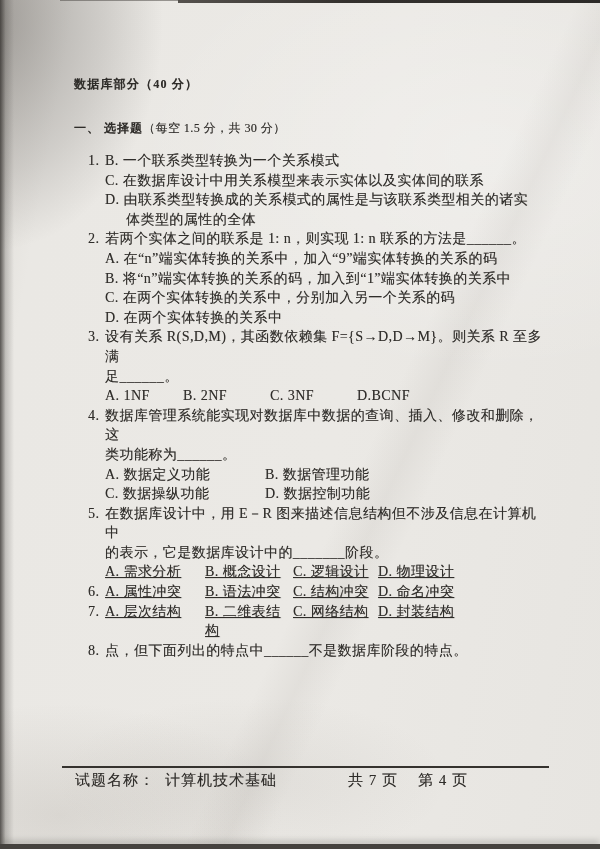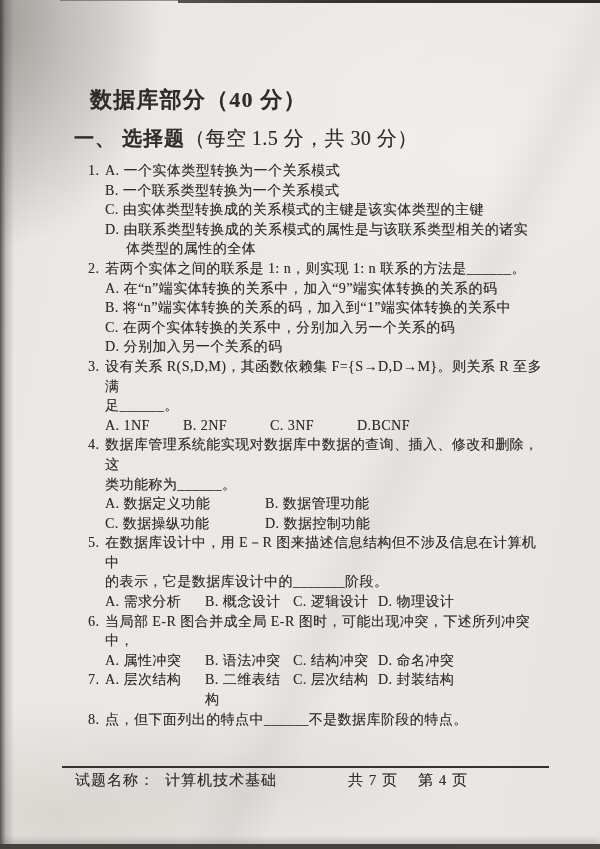--- a/index.html
+++ b/index.html
@@ -42,35 +42,35 @@
     background: #45423e;
     box-shadow: 0 -3px 6px rgba(90,85,80,0.35);
   }
   
   .content {
     position: absolute; left: 74px; top: 72px; width: 468px;
     font-size: 14px; letter-spacing: 0.45px; line-height: 19.6px;
     text-shadow: 0.3px 0.3px 0.6px rgba(62,58,54,0.45);
   }
   .doc-title {
-    font-size: 22px; font-weight: 700; letter-spacing: 1.2px;
-    line-height: 24px; margin: 16px;
-  }
-  .section-heading { margin-top: 16px; font-size: 20px; line-height: 20px; }
+    font-size: 12px; font-weight: 700; letter-spacing: 1.2px;
+    line-height: 24px; margin: 0;
+  }
+  .section-heading { margin-top: 22px; font-size: 12px; line-height: 20px; }
   .section-heading .main { font-weight: 700; letter-spacing: 1px; }
   .section-heading .note { font-weight: 400; }
   .question-list { margin-top: 13px; }
   .q { display: flex; padding-left: 14px; }
   .q-num { width: 17px; flex: 0 0 17px; }
   .q-body { flex: 1; min-width: 0; }
   .q-line { display: block; }
   .opts { }
   .layout-stack .opt { display: block; padding-left: 21px; text-indent: -21px; }
   .layout-grid2 { display: grid; grid-template-columns: 160px auto; justify-content: start; }
-  .layout-row   { display: grid; grid-template-columns: 100px 88px 85px auto; justify-content: start; }
+  .layout-row   { display: grid; grid-template-columns: 100px 88px 85px auto; justify-content: start; text-decoration: underline; }
   .layout-row-b { display: grid; grid-template-columns: 78px 87px 87px auto; justify-content: start; }
   
   .footer-divider {
     position: absolute; top: 766px; left: 62px; width: 487px; height: 0;
     border-top: 2px solid #35322e;
   }
   .footer-row {
     position: absolute; top: 771px; left: 0; width: 508px; height: 20px;
     font-size: 15px; letter-spacing: 1px;
     text-shadow: 0.3px 0.3px 0.6px rgba(62,58,54,0.45);
@@ -95,39 +95,38 @@
   <div class="content">
     <h1 class="doc-title">数据库部分（40 分）</h1>
     <div class="section-heading">
       <span class="main">一、 选择题</span><span class="note">（每空 1.5 分，共 30 分）</span>
     </div>
     <div class="question-list">
   <div class="q">
     <span class="q-num">1.</span>
     <div class="q-body">
       <div class="opts layout-stack">
-              <span class="opt">A. 一个实体类型转换为一个关系模式</span>
               <span class="opt">B. 一个联系类型转换为一个关系模式</span>
-              <span class="opt">C. 由实体类型转换成的关系模式的主键是该实体类型的主键</span>
+              <span class="opt">C. 在数据库设计中用关系模型来表示实体以及实体间的联系</span>
               <span class="opt">D. 由联系类型转换成的关系模式的属性是与该联系类型相关的诸实体类型的属性的全体</span>
             </div>
     </div>
   </div>
 
   <div class="q">
     <span class="q-num">2.</span>
     <div class="q-body">
       <div class="q-text">
               <div class="q-line">若两个实体之间的联系是 1: n，则实现 1: n 联系的方法是______。</div>
             </div>
       <div class="opts layout-stack">
               <span class="opt">A. 在“n”端实体转换的关系中，加入“9”端实体转换的关系的码</span>
               <span class="opt">B. 将“n”端实体转换的关系的码，加入到“1”端实体转换的关系中</span>
               <span class="opt">C. 在两个实体转换的关系中，分别加入另一个关系的码</span>
-              <span class="opt">D. 分别加入另一个关系的码</span>
+              <span class="opt">D. 在两个实体转换的关系中</span>
             </div>
     </div>
   </div>
 
   <div class="q">
     <span class="q-num">3.</span>
     <div class="q-body">
       <div class="q-text">
               <div class="q-line">设有关系 R(S,D,M)，其函数依赖集 F={S→D,D→M}。则关系 R 至多满</div>
               <div class="q-line">足______。</div>
@@ -170,38 +169,37 @@
               <span class="opt">C. 逻辑设计</span>
               <span class="opt">D. 物理设计</span>
             </div>
     </div>
   </div>
 
   <div class="q">
     <span class="q-num">6.</span>
     <div class="q-body">
       <div class="q-text">
-              <div class="q-line">当局部 E-R 图合并成全局 E-R 图时，可能出现冲突，下述所列冲突中，</div>
             </div>
       <div class="opts layout-row">
               <span class="opt">A. 属性冲突</span>
               <span class="opt">B. 语法冲突</span>
               <span class="opt">C. 结构冲突</span>
               <span class="opt">D. 命名冲突</span>
             </div>
     </div>
   </div>
 
   <div class="q">
     <span class="q-num">7.</span>
     <div class="q-body">
       <div class="opts layout-row">
               <span class="opt">A. 层次结构</span>
               <span class="opt">B. 二维表结构</span>
-              <span class="opt">C. 层次结构</span>
+              <span class="opt">C. 网络结构</span>
               <span class="opt">D. 封装结构</span>
             </div>
     </div>
   </div>
 
   <div class="q">
     <span class="q-num">8.</span>
     <div class="q-body">
       <div class="q-text">
               <div class="q-line">点，但下面列出的特点中______不是数据库阶段的特点。</div>

